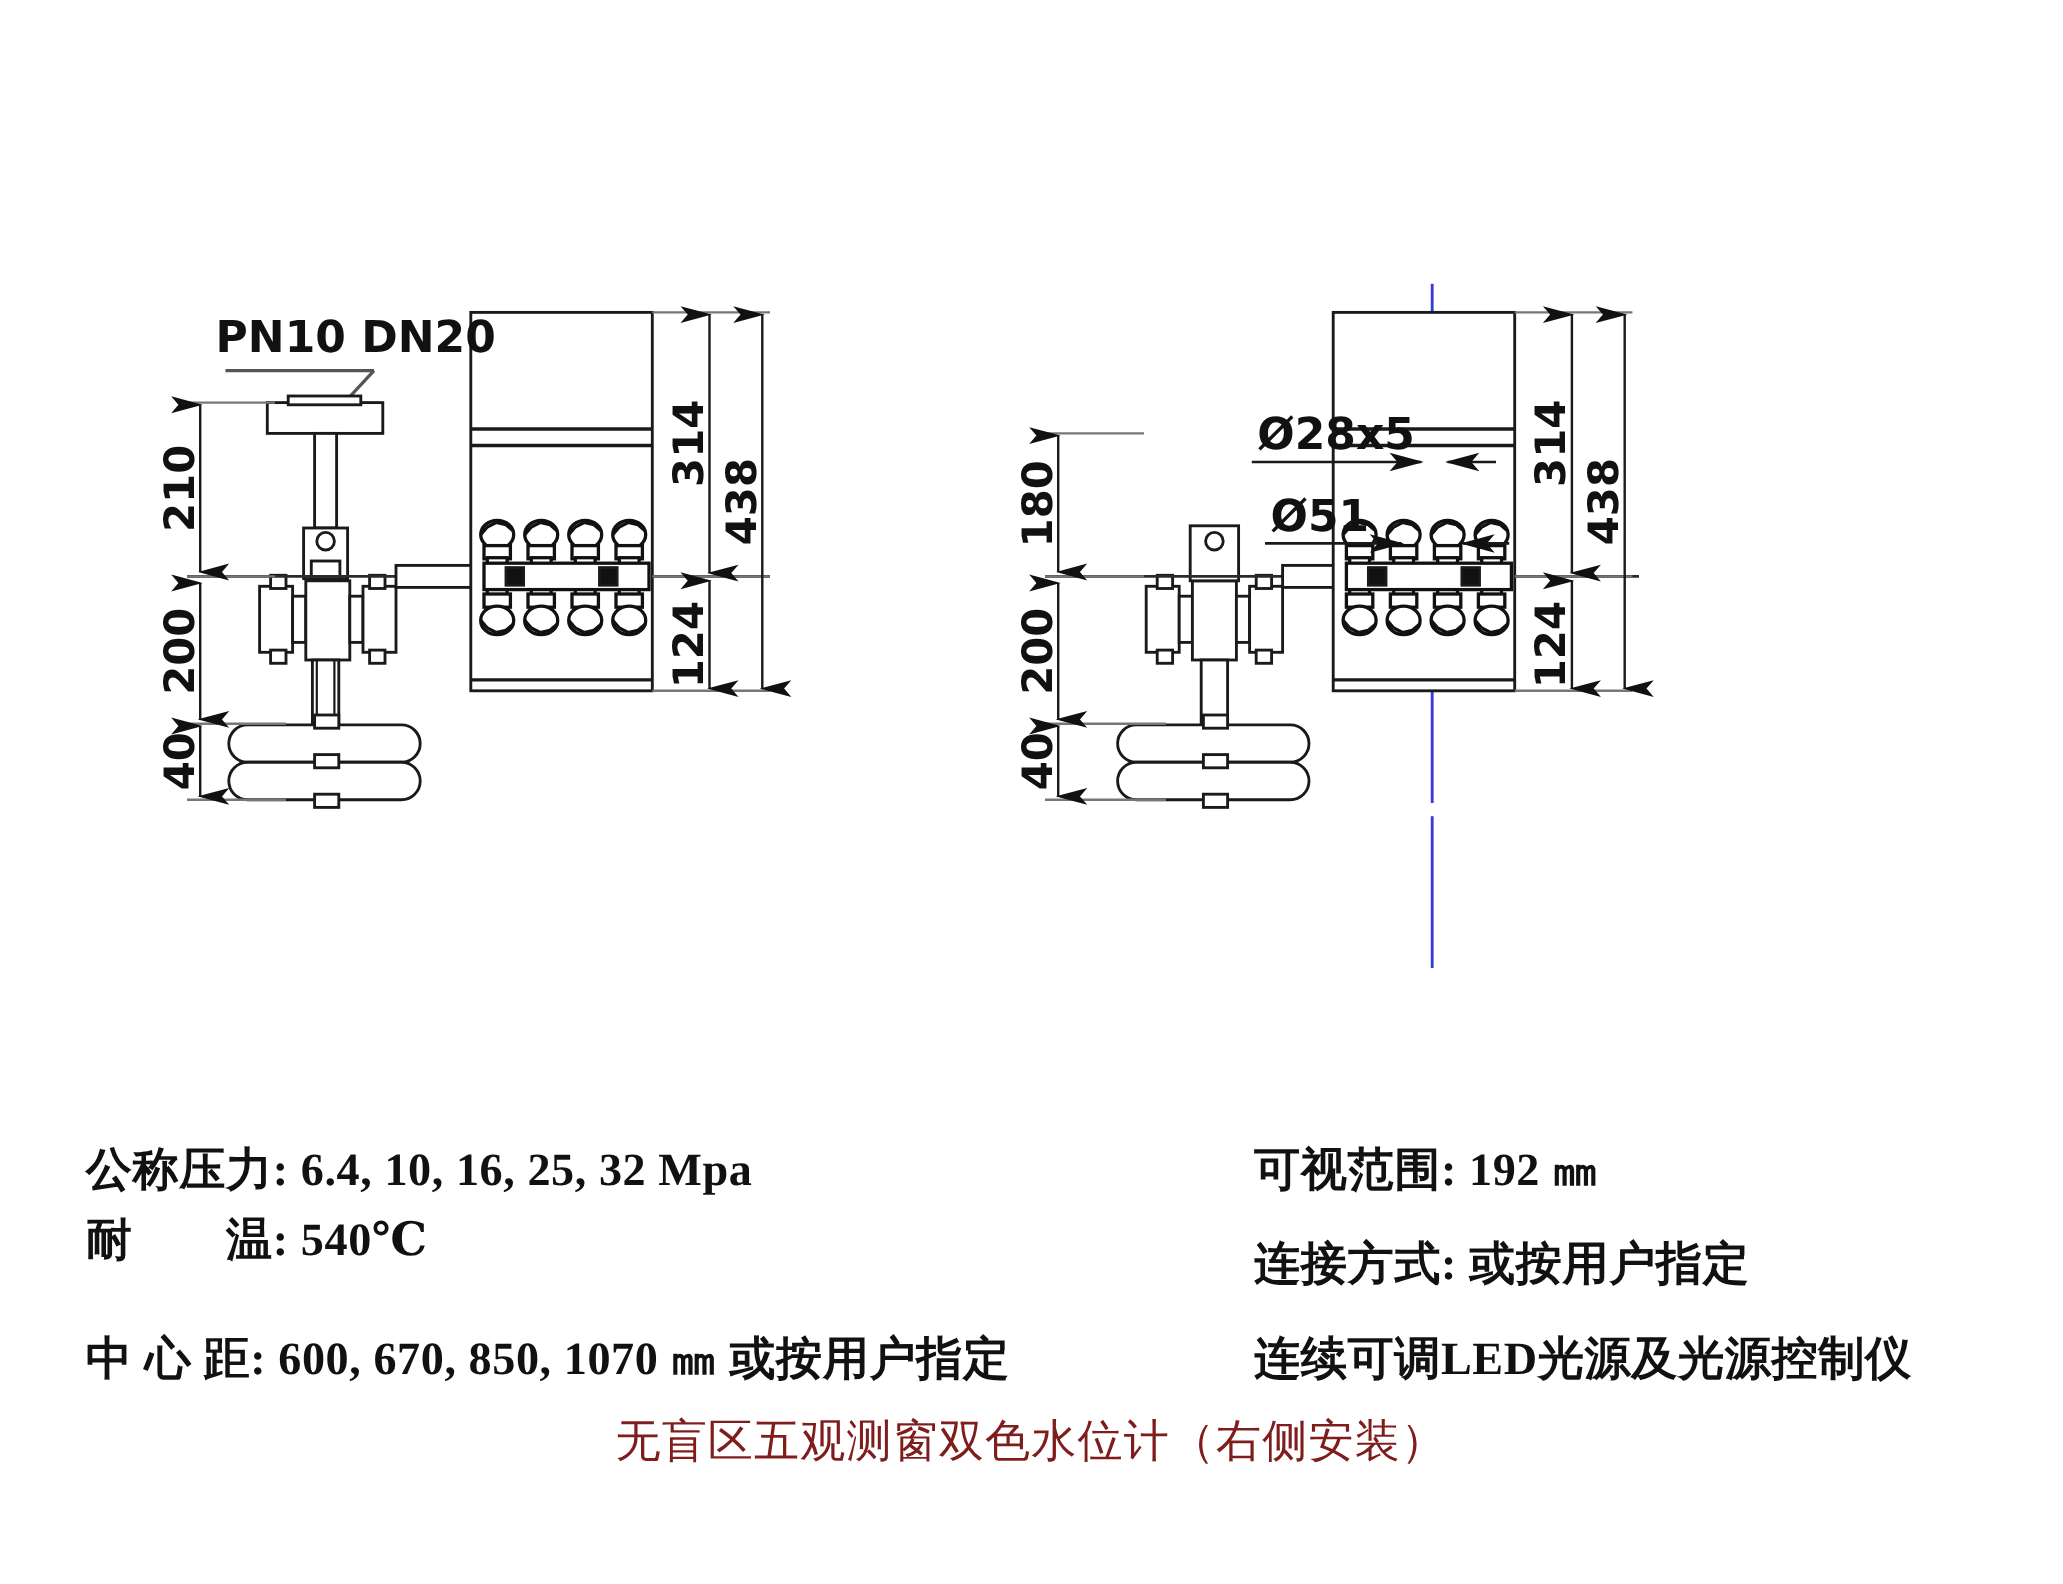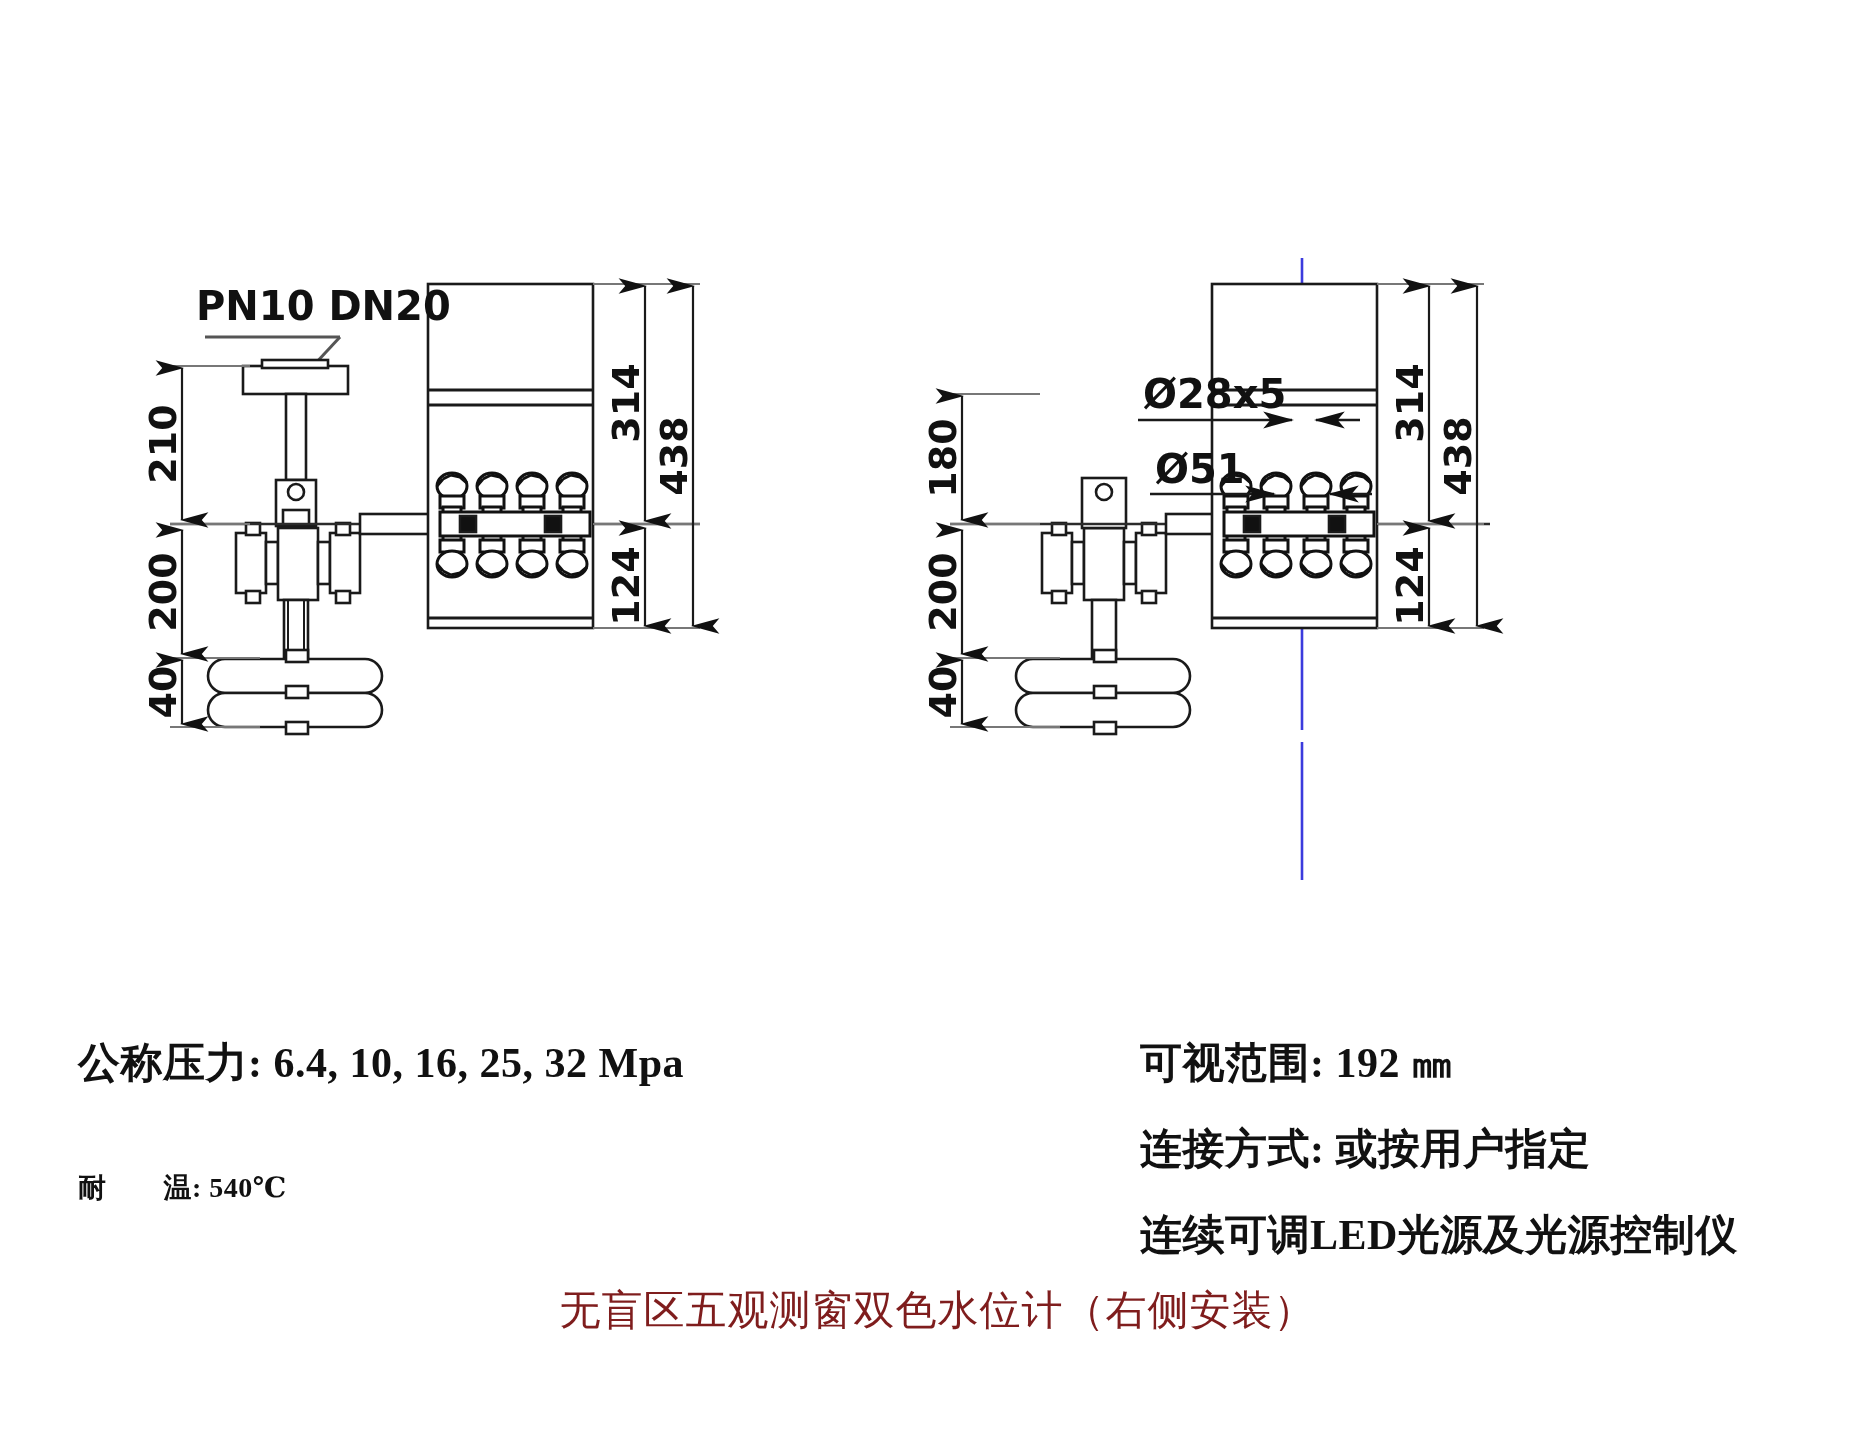--- a/index.html
+++ b/index.html
@@ -29,21 +29,21 @@
   
   .spec-block {
     position: absolute;
     font-family: "Liberation Serif", "DejaVu Serif", serif;
     color: #111111;
     white-space: nowrap;
     font-weight: 700;
     margin-top: 31px;
   }
   .spec-left-1 { left: 78px;  top: 1004px; font-size: 42px; letter-spacing: 0.5px; }
-  .spec-left-2 { left: 78px;  top: 1138px; font-size: 28px; letter-spacing: 0.5px; }
+  .spec-left-2 { left: 78px;  top: 1068px; font-size: 42px; letter-spacing: 0.5px; }
   .spec-left-3 { left: 78px;  top: 1176px; font-size: 42px; letter-spacing: 0.5px; }
   .spec-right-1 { left: 1140px; top: 1004px; font-size: 42px; letter-spacing: 0.5px; }
   .spec-right-2 { left: 1140px; top: 1090px; font-size: 42px; letter-spacing: 0.5px; }
   .spec-right-3 { left: 1140px; top: 1176px; font-size: 42px; letter-spacing: 0.5px; }
   .caption {
     position: absolute;
     left: 0;
     right: 0;
     top: 1283px;
     text-align: center;
@@ -296,20 +296,21 @@
       <text x="956" y="692" font-size="38" transform="rotate(-90 956 692)" text-anchor="middle">40</text>
 
       <text x="1423" y="403" font-size="38" transform="rotate(-90 1423 403)" text-anchor="middle">314</text>
       <text x="1471" y="456" font-size="38" transform="rotate(-90 1471 456)" text-anchor="middle">438</text>
       <text x="1423" y="586" font-size="38" transform="rotate(-90 1423 586)" text-anchor="middle">124</text>
     </g>
   </svg>
 
   <div class="spec-block spec-left-1">公称压力: 6.4, 10, 16, 25, 32 Mpa</div>
   <div class="spec-block spec-left-2">耐　　温: 540℃</div>
+  <div class="spec-block spec-left-3">中 心 距: 600, 670, 850, 1070 ㎜ 或按用户指定</div>
 
   <div class="spec-block spec-right-1">可视范围: 192 ㎜</div>
   <div class="spec-block spec-right-2">连接方式: 或按用户指定</div>
   <div class="spec-block spec-right-3">连续可调LED光源及光源控制仪</div>
 
   <div class="caption">无盲区五观测窗双色水位计（右侧安装）</div>
 
 </div>
 
 </body></html>

